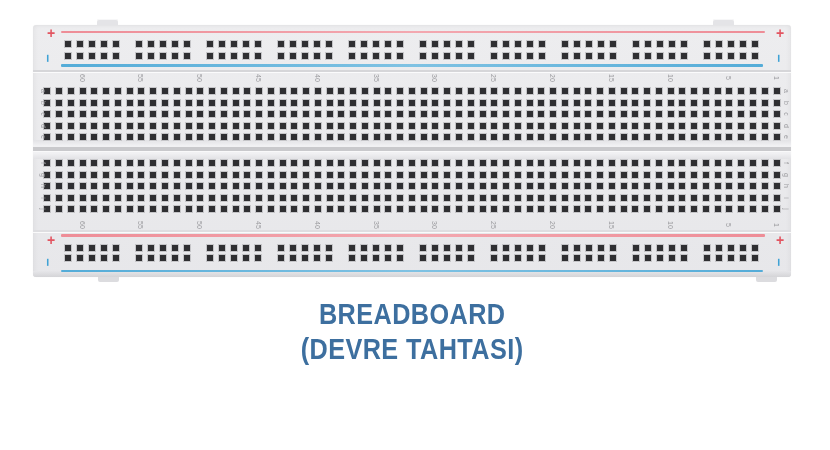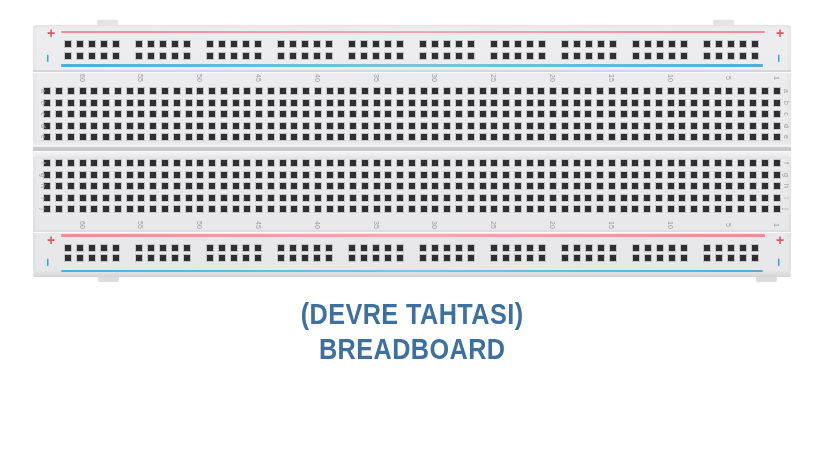--- a/index.html
+++ b/index.html
@@ -946,16 +946,16 @@
       <div class="vlabel" style="left: 4px; top: 142.5px; color: rgb(155, 155, 159);">g</div>
       <div class="vlabel" style="left: 747px; top: 142.5px; color: rgb(155, 155, 159);">g</div>
       <div class="vlabel" style="left: 4px; top: 154px; color: rgb(155, 155, 159);">h</div>
       <div class="vlabel" style="left: 747px; top: 154px; color: rgb(155, 155, 159);">h</div>
       <div class="vlabel" style="left: 4px; top: 165.5px; color: rgb(155, 155, 159);">i</div>
       <div class="vlabel" style="left: 747px; top: 165.5px; color: rgb(155, 155, 159);">i</div>
       <div class="vlabel" style="left: 4px; top: 177px; color: rgb(155, 155, 159);">j</div>
       <div class="vlabel" style="left: 747px; top: 177px; color: rgb(155, 155, 159);">j</div>
     </div>
   <div id="caption" style="color: rgb(61, 111, 159);">
+    <div><span class="cline">BREADBOARD</span></div>
     <div><span class="cline">(DEVRE TAHTASI)</span></div>
-    <div><span class="cline">BREADBOARD</span></div>
   </div>
 </div>
 
 </body></html>

